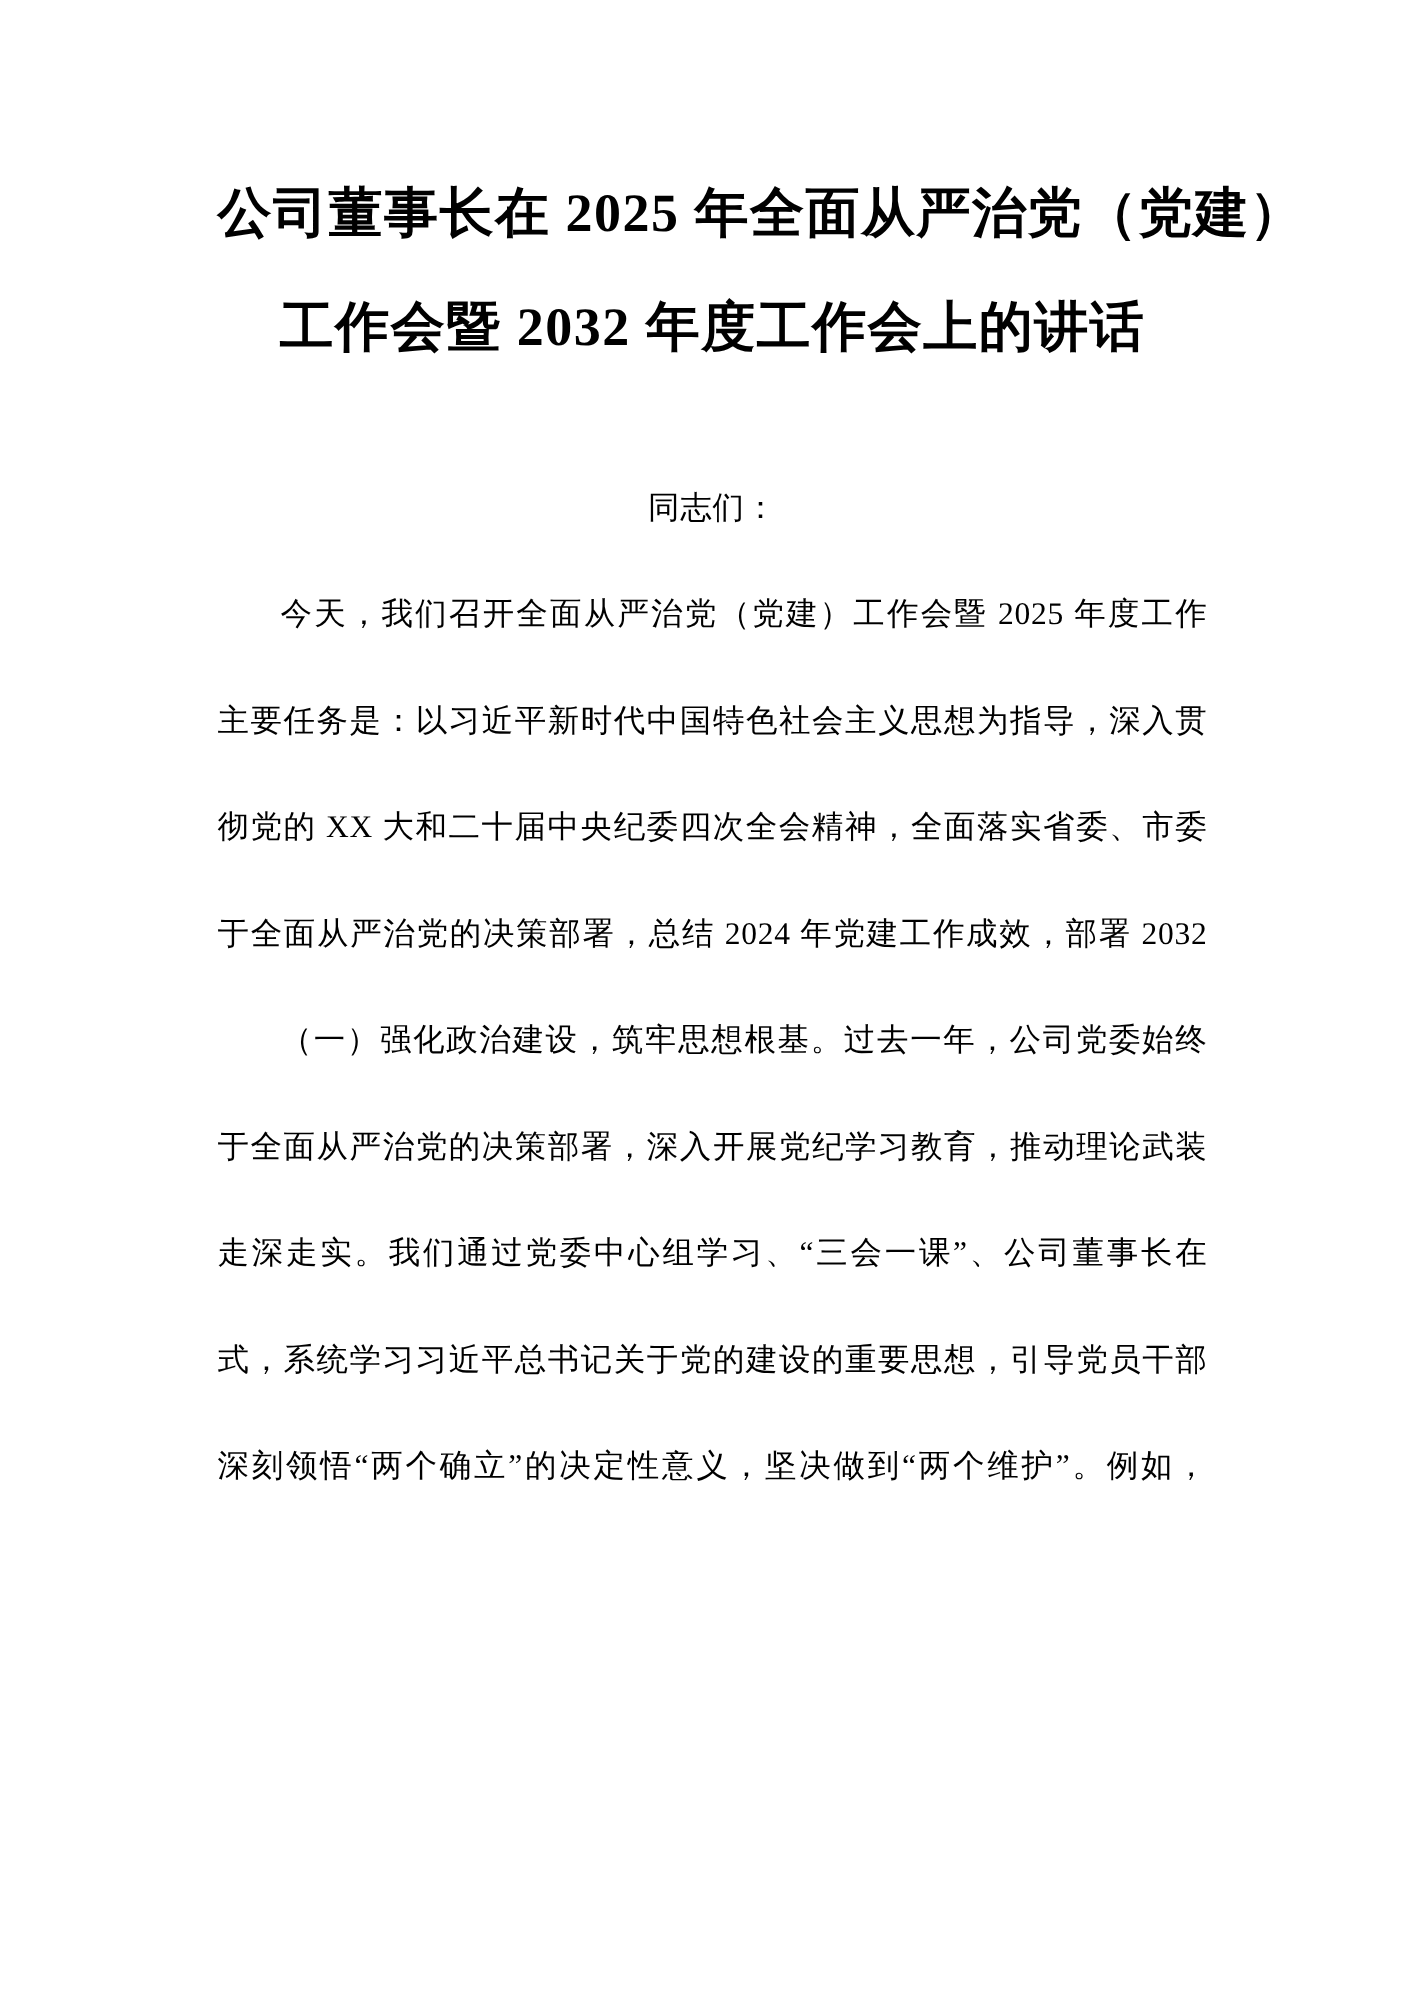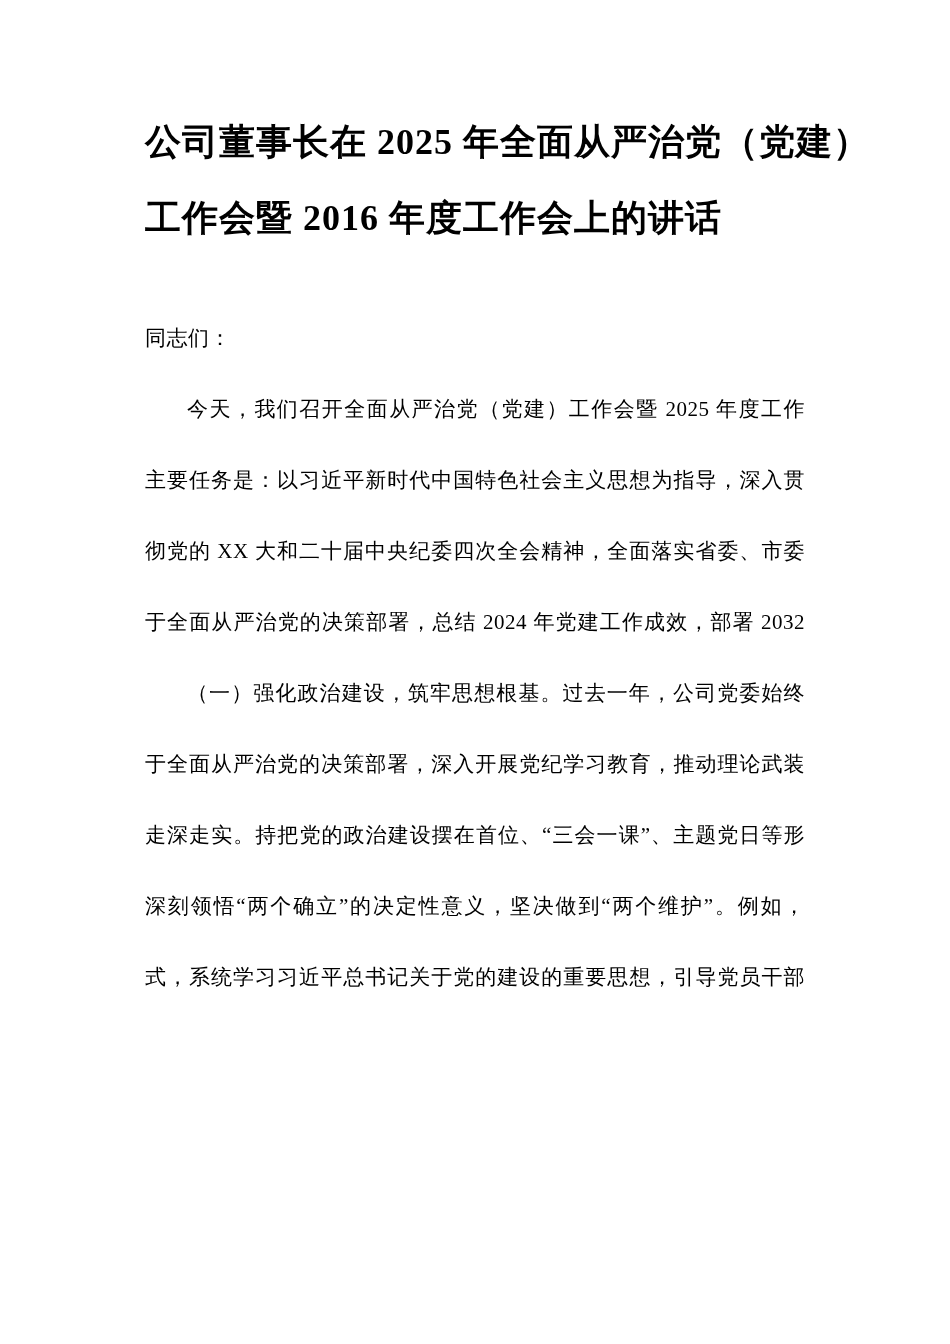--- a/index.html
+++ b/index.html
@@ -20,64 +20,64 @@
     height: 1344px;
     background: #ffffff;
     padding: 104px 145px 0 145px;
   }
   .doc-title {
     margin: 0;
     padding: 0;
     font-size: 36px;
     font-weight: 700;
     line-height: 76px;
-    text-align: left;
+    text-align: center;
     letter-spacing: 1px;
   }
   .doc-title .title-line {
     white-space: nowrap;
     height: 76px;
     overflow: visible;
   }
   .doc-body {
     margin-top: 47px;
     font-size: 21px;
     font-weight: 400;
   }
   .line {
     height: 71px;
     line-height: 71px;
     overflow: hidden;
-    text-align: left;
+    text-align: center;
     letter-spacing: 0.5px;
   }
   .line.indent {
     text-indent: 42px;
   }
   .line.justify {
     text-align: justify;
     text-align-last: justify;
     text-justify: inter-ideograph;
   }
 </style>
 </head>
 <body>
 
 <div class="page">
   <h1 class="doc-title">
     <div class="title-line">公司董事长在 2025 年全面从严治党（党建）</div>
-    <div class="title-line">工作会暨 2016 年度工作会上的讲话</div>
+    <div class="title-line">工作会暨 2032 年度工作会上的讲话</div>
   </h1>
 
   <div class="doc-body">
 
   <div class="line">同志们：</div>
       <div class="line indent justify">今天，我们召开全面从严治党（党建）工作会暨 2025 年度工作会，</div>
       <div class="line justify">主要任务是：以习近平新时代中国特色社会主义思想为指导，深入贯</div>
       <div class="line justify">彻党的 XX 大和二十届中央纪委四次全会精神，全面落实省委、市委关</div>
       <div class="line justify">于全面从严治党的决策部署，总结 2024 年党建工作成效，部署 2032</div>
       <div class="line indent justify">（一）强化政治建设，筑牢思想根基。过去一年，公司党委始终坚</div>
       <div class="line justify">于全面从严治党的决策部署，深入开展党纪学习教育，推动理论武装</div>
-      <div class="line justify">走深走实。持把党的政治建设摆在首位、“三会一课”、主题党日等形</div>
+      <div class="line justify">走深走实。我们通过党委中心组学习、“三会一课”、公司董事长在</div>
+      <div class="line justify">式，系统学习习近平总书记关于党的建设的重要思想，引导党员干部</div>
       <div class="line justify">深刻领悟“两个确立”的决定性意义，坚决做到“两个维护”。例如，</div>
-      <div class="line justify">式，系统学习习近平总书记关于党的建设的重要思想，引导党员干部</div>
     </div>
 </div>
 
 </body></html>

